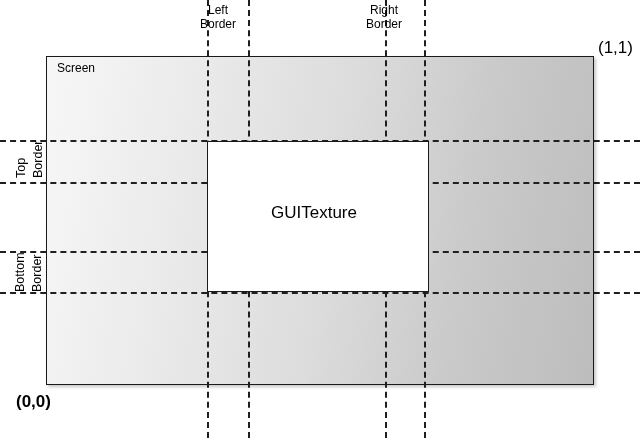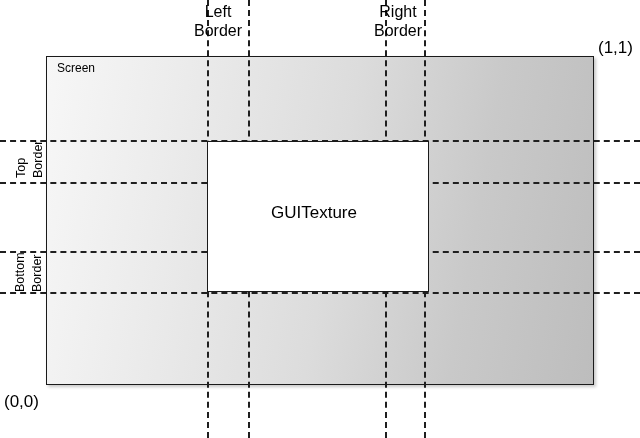--- a/index.html
+++ b/index.html
@@ -83,34 +83,35 @@
     text-align: center;
   }
   .label-corner {
     font-size: 17px;
   }
   .label-one-one {
     left: 598px;
     top: 38px;
   }
   .label-zero-zero {
-    left: 4px;
+    left: 16px;
     top: 392px;
+    font-weight: bold;
   }
 
   
   .label-edge {
     position: absolute;
-    font-size: 16px;
+    font-size: 12px;
     text-align: center;
     color: #000000;
     line-height: 1.18;
   }
   .label-left-border  { left: 190px; top: 3px;  width: 56px; }
-  .label-right-border { left: 370px; top: 3px;  width: 56px; }
+  .label-right-border { left: 356px; top: 3px;  width: 56px; }
 
   
   .label-rot {
     position: absolute;
     font-size: 12.5px;
     color: #000000;
     white-space: nowrap;
     transform-origin: 0 0;
     transform: rotate(-90deg);
   }

